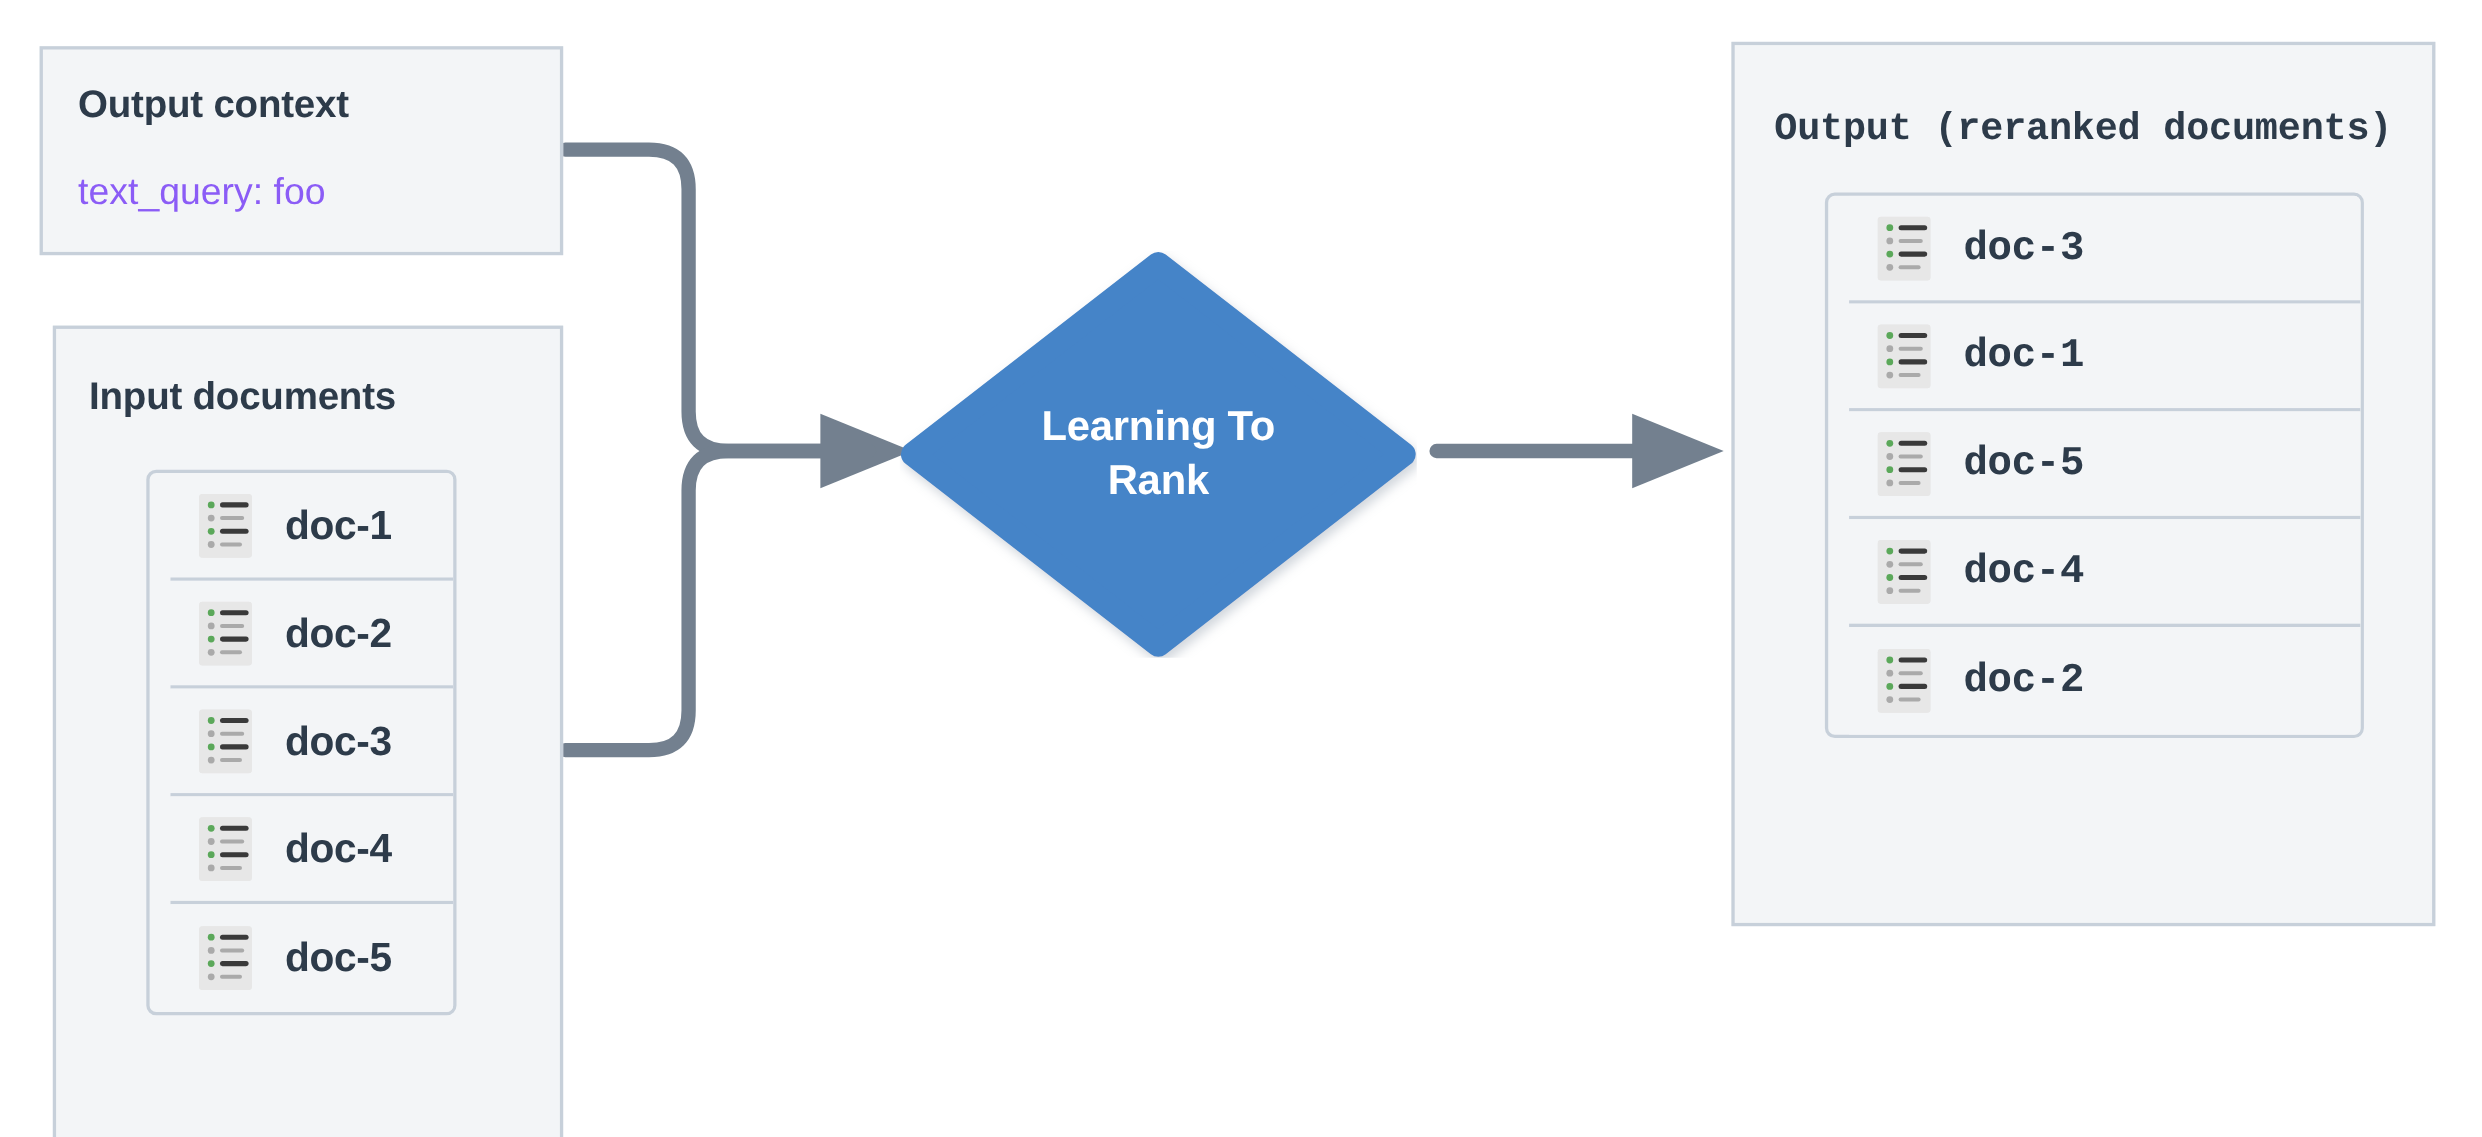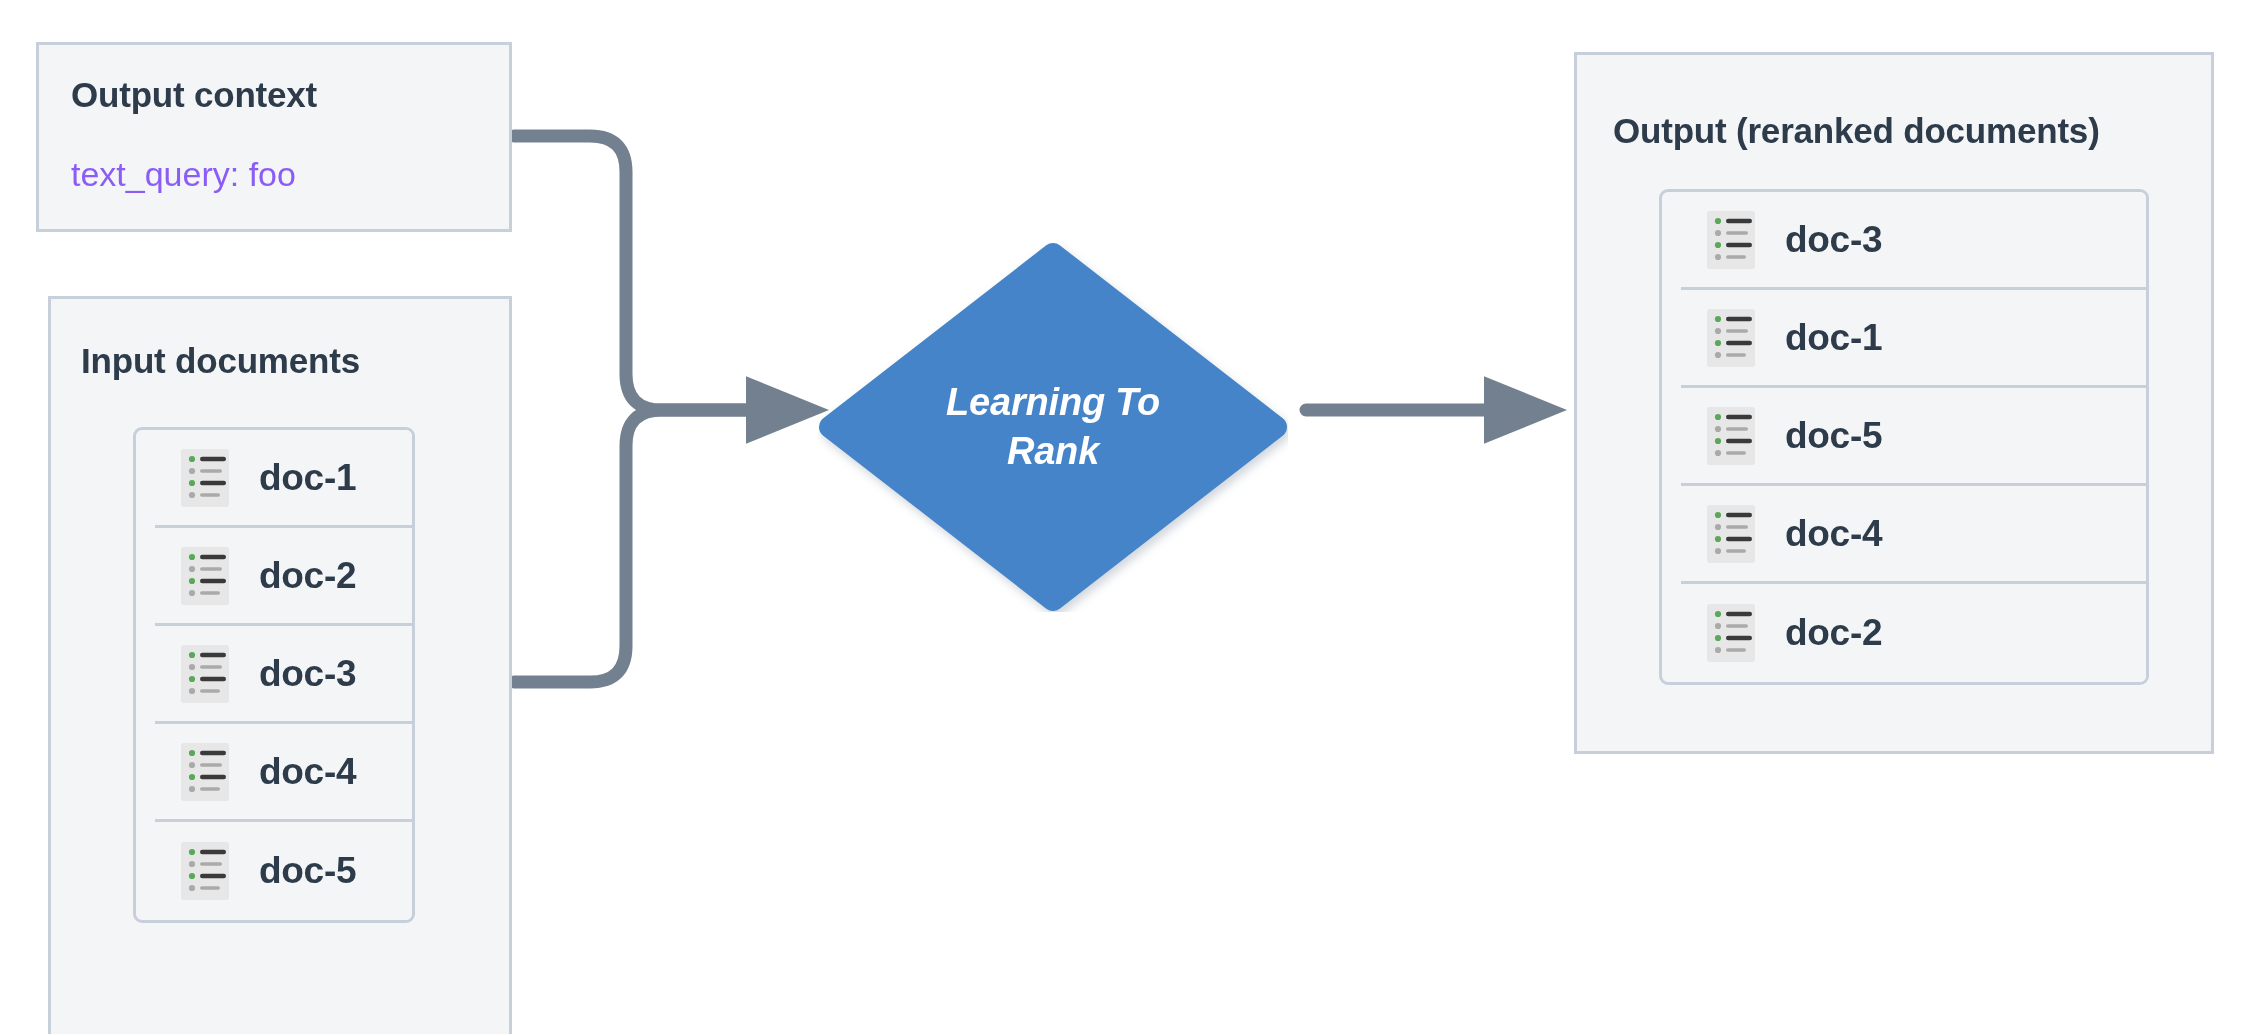--- a/index.html
+++ b/index.html
@@ -79,23 +79,24 @@
     box-sizing: border-box;
     border: 3px solid #c7d0da;
     border-radius: 9px;
     background: #f3f5f7;
     overflow: hidden;
   }
 
   
   #output-panel {
     left: 1574px;
-    top: 52px;
+    top: 38px;
     width: 640px;
-    height: 702px;
+    height: 804px;
+    font-family: Liberation Mono, monospace;
   }
   #output-panel .panel-title {
     position: absolute;
     left: 36px;
     top: 56px;
     font-size: 35px;
     white-space: nowrap;
   }
   #output-doc-list {
     position: absolute;
@@ -149,24 +150,23 @@
     top: 0;
     width: 2256px;
     height: 1034px;
     pointer-events: none;
   }
 
   
   #ltr-node {
     position: absolute;
     left: 818px;
-    top: 242px;
+    top: 228px;
     width: 470px;
     height: 370px;
-    font-style: italic;
   }
   #ltr-label {
     position: absolute;
     left: 0;
     top: 0;
     width: 470px;
     height: 370px;
     display: flex;
     flex-direction: column;
     align-items: center;

